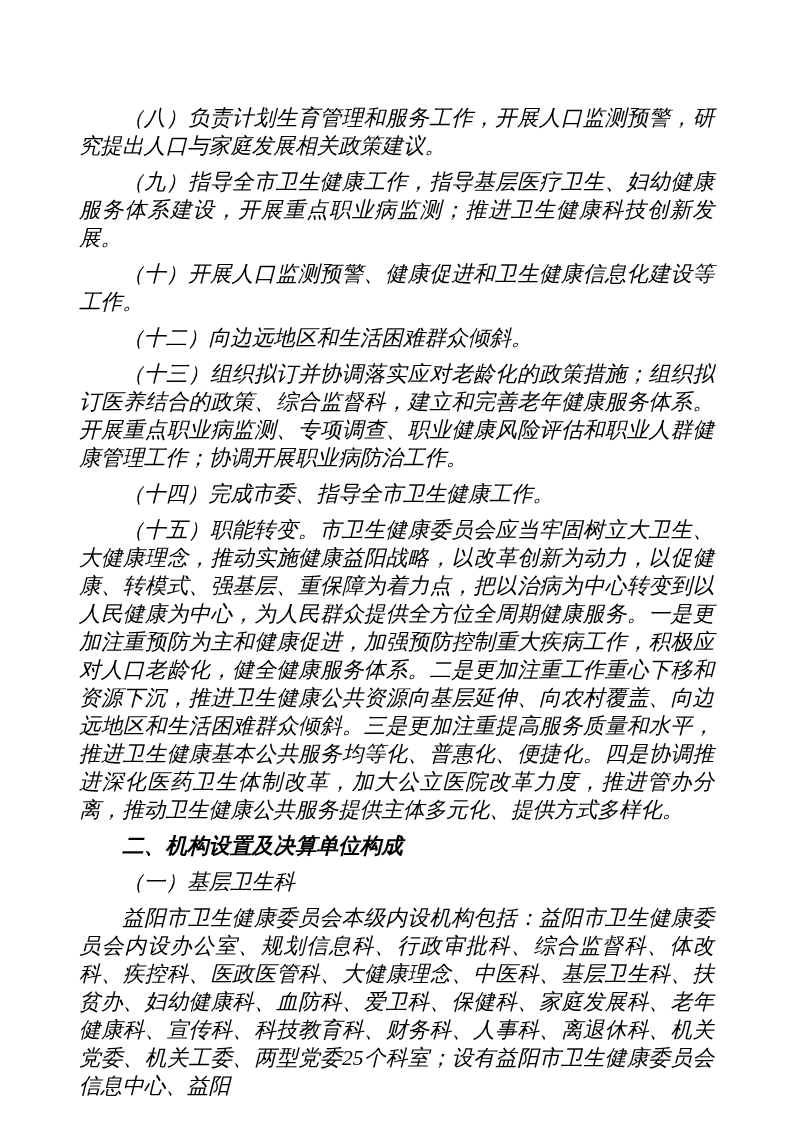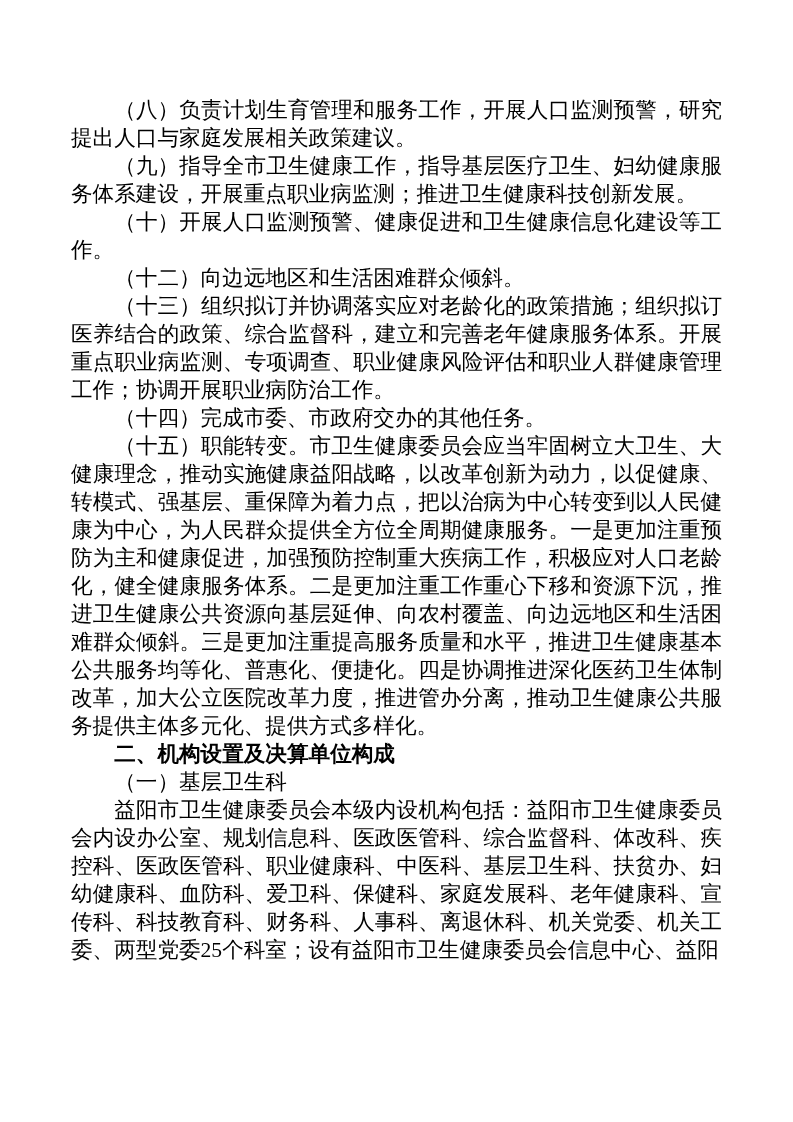--- a/index.html
+++ b/index.html
@@ -22,39 +22,40 @@
     font-family: "Liberation Serif", "DejaVu Serif", serif;
     font-size: 21.6px;
     line-height: 28px;
     color: #000000;
     text-align: justify;
     text-justify: inter-ideograph;
     letter-spacing: 0;
     word-break: break-all;
   }
   .doc-body p {
-    margin: 0;
+    margin: 8px;
     padding: 0;
     text-indent: 2em;
+    font-style: italic;
   }
   .doc-body p.heading {
     font-family: "Liberation Sans", "DejaVu Sans", sans-serif;
     font-weight: bold;
   }
 </style>
 </head>
 <body>
 
 <div class="page">
   <div class="doc-body">
 
   <p class="paragraph">（八）负责计划生育管理和服务工作，开展人口监测预警，研究提出人口与家庭发展相关政策建议。</p>
       <p class="paragraph">（九）指导全市卫生健康工作，指导基层医疗卫生、妇幼健康服务体系建设，开展重点职业病监测；推进卫生健康科技创新发展。</p>
       <p class="paragraph">（十）开展人口监测预警、健康促进和卫生健康信息化建设等工作。</p>
       <p class="paragraph">（十二）向边远地区和生活困难群众倾斜。</p>
       <p class="paragraph">（十三）组织拟订并协调落实应对老龄化的政策措施；组织拟订医养结合的政策、综合监督科，建立和完善老年健康服务体系。开展重点职业病监测、专项调查、职业健康风险评估和职业人群健康管理工作；协调开展职业病防治工作。</p>
-      <p class="paragraph">（十四）完成市委、市政府交办的其他任务。</p>
+      <p class="paragraph">（十四）完成市委、指导全市卫生健康工作。</p>
       <p class="paragraph">（十五）职能转变。市卫生健康委员会应当牢固树立大卫生、大健康理念，推动实施健康益阳战略，以改革创新为动力，以促健康、转模式、强基层、重保障为着力点，把以治病为中心转变到以人民健康为中心，为人民群众提供全方位全周期健康服务。一是更加注重预防为主和健康促进，加强预防控制重大疾病工作，积极应对人口老龄化，健全健康服务体系。二是更加注重工作重心下移和资源下沉，推进卫生健康公共资源向基层延伸、向农村覆盖、向边远地区和生活困难群众倾斜。三是更加注重提高服务质量和水平，推进卫生健康基本公共服务均等化、普惠化、便捷化。四是协调推进深化医药卫生体制改革，加大公立医院改革力度，推进管办分离，推动卫生健康公共服务提供主体多元化、提供方式多样化。</p>
       <p class="heading">二、机构设置及决算单位构成</p>
       <p class="paragraph">（一）基层卫生科</p>
-      <p class="paragraph">益阳市卫生健康委员会本级内设机构包括：益阳市卫生健康委员会内设办公室、规划信息科、医政医管科、综合监督科、体改科、疾控科、医政医管科、职业健康科、中医科、基层卫生科、扶贫办、妇幼健康科、血防科、爱卫科、保健科、家庭发展科、老年健康科、宣传科、科技教育科、财务科、人事科、离退休科、机关党委、机关工委、两型党委25个科室；设有益阳市卫生健康委员会信息中心、益阳</p>
+      <p class="paragraph">益阳市卫生健康委员会本级内设机构包括：益阳市卫生健康委员会内设办公室、规划信息科、行政审批科、综合监督科、体改科、疾控科、医政医管科、大健康理念、中医科、基层卫生科、扶贫办、妇幼健康科、血防科、爱卫科、保健科、家庭发展科、老年健康科、宣传科、科技教育科、财务科、人事科、离退休科、机关党委、机关工委、两型党委25个科室；设有益阳市卫生健康委员会信息中心、益阳</p>
     </div>
 </div>
 
 </body></html>

